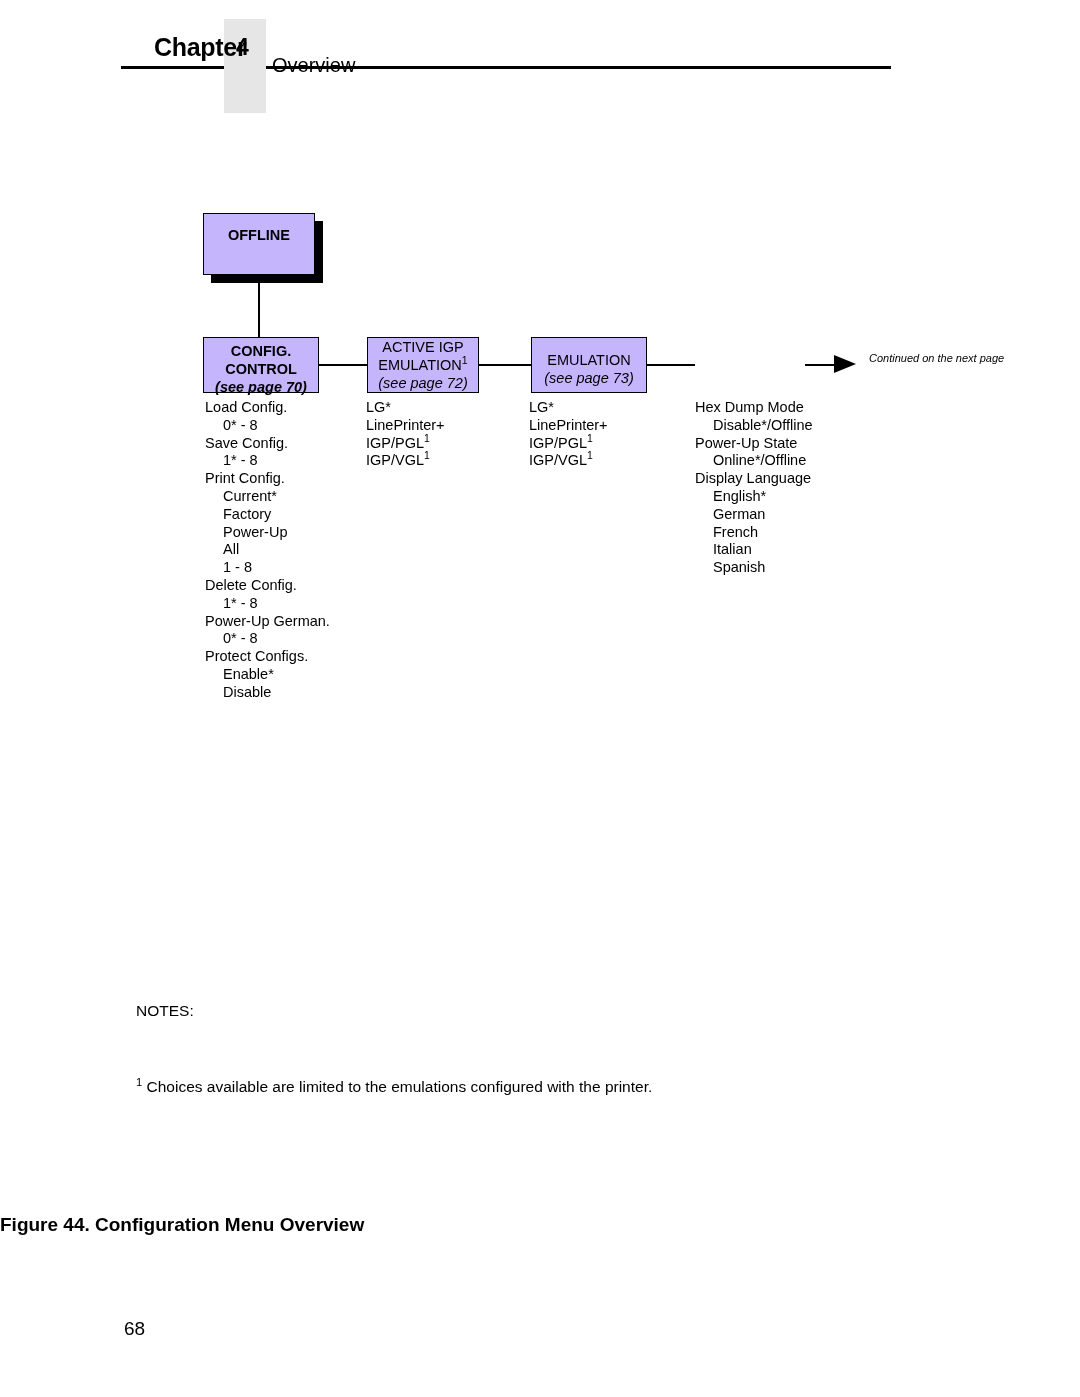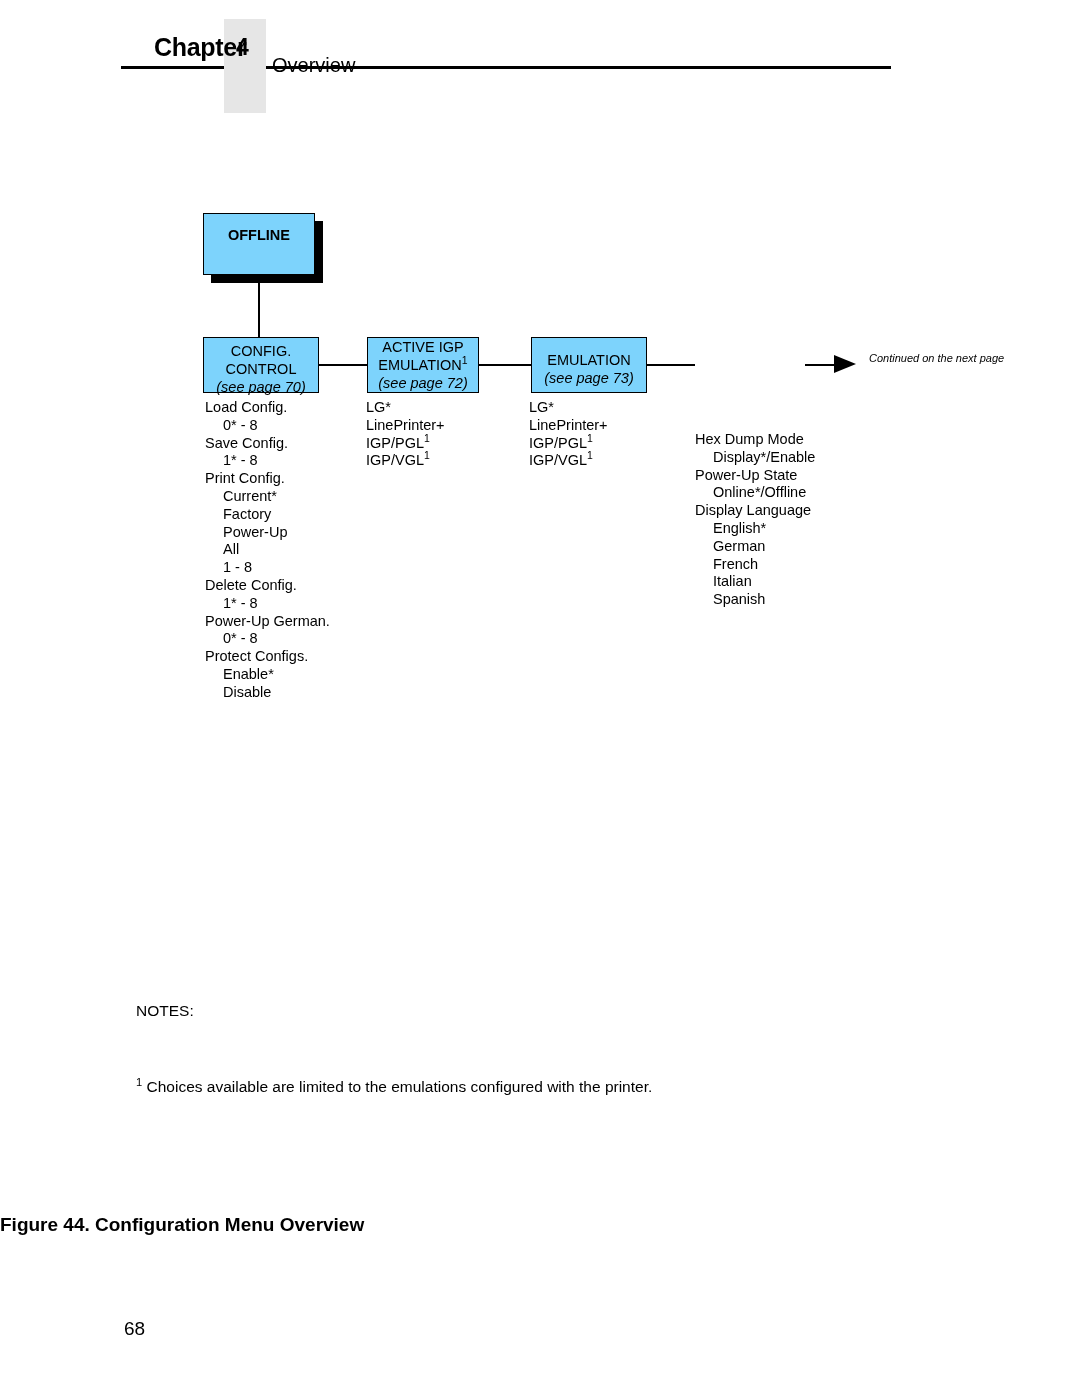--- a/index.html
+++ b/index.html
@@ -71,21 +71,21 @@
     left: 0;
     top: 0;
     width: 1080px;
     height: 1397px;
   }
 
   .node {
     position: absolute;
     box-sizing: border-box;
     border: 1.6px solid #000;
-    background: #7dd3fc;
+    background: #c4b5fd;
     text-align: center;
     font-size: 14.5px;
     line-height: 18px;
     z-index: 3;
   }
   .node .ln { display: block; white-space: nowrap; }
   .node .ital { font-style: italic; }
 
   #node-offline {
     left: 203px;
@@ -99,21 +99,21 @@
   #offline-shadow {
     position: absolute;
     left: 211px;
     top: 221px;
     width: 112px;
     height: 62px;
     background: #000000;
     z-index: 2;
   }
 
-  #node-config   { left: 203px;  top: 337px; width: 116px; height: 56px; padding-top: 4px; }
+  #node-config   { left: 203px;  top: 337px; width: 116px; height: 56px; padding-top: 4px; font-weight: bold; }
   #node-activeigp{ left: 367px;  top: 337px; width: 112px; height: 56px; padding-top: 0; }
   #node-emulation{ left: 531px;  top: 337px; width: 116px; height: 56px; padding-top: 13px; }
   #node-maint    { left: 694px;  top: 337px; width: 112px; height: 56px; padding-top: 13px; }
 
   .hline {
     position: absolute;
     height: 1.6px;
     background: #000;
     z-index: 1;
   }
@@ -155,21 +155,21 @@
     position: absolute;
     top: 399px;
     font-size: 14.5px;
     line-height: 17.8px;
   }
   .menu-list .item { white-space: nowrap; }
   .menu-list .item.sub { padding-left: 18px; }
   #list-config    { left: 205px; }
   #list-activeigp { left: 366px; }
   #list-emulation { left: 529px; }
-  #list-maint     { left: 695px; margin-top: 32px; }
+  #list-maint     { left: 695px; }
 
   sup {
     font-size: 0.72em;
     vertical-align: super;
     line-height: 0;
   }
 
   
   #notes-heading {
     position: absolute;
@@ -279,21 +279,21 @@
       <div class="item"><span>IGP/VGL</span><sup>1</sup></div>
     </div>
   <div class="menu-list" id="list-emulation">
       <div class="item"><span>LG*</span></div>
       <div class="item"><span>LinePrinter+</span></div>
       <div class="item"><span>IGP/PGL</span><sup>1</sup></div>
       <div class="item"><span>IGP/VGL</span><sup>1</sup></div>
     </div>
   <div class="menu-list" id="list-maint">
       <div class="item"><span>Hex Dump Mode</span></div>
-      <div class="item sub"><span>Display*/Enable</span></div>
+      <div class="item sub"><span>Disable*/Offline</span></div>
       <div class="item"><span>Power-Up State</span></div>
       <div class="item sub"><span>Online*/Offline</span></div>
       <div class="item"><span>Display Language</span></div>
       <div class="item sub"><span>English*</span></div>
       <div class="item sub"><span>German</span></div>
       <div class="item sub"><span>French</span></div>
       <div class="item sub"><span>Italian</span></div>
       <div class="item sub"><span>Spanish</span></div>
     </div>
 </div>

